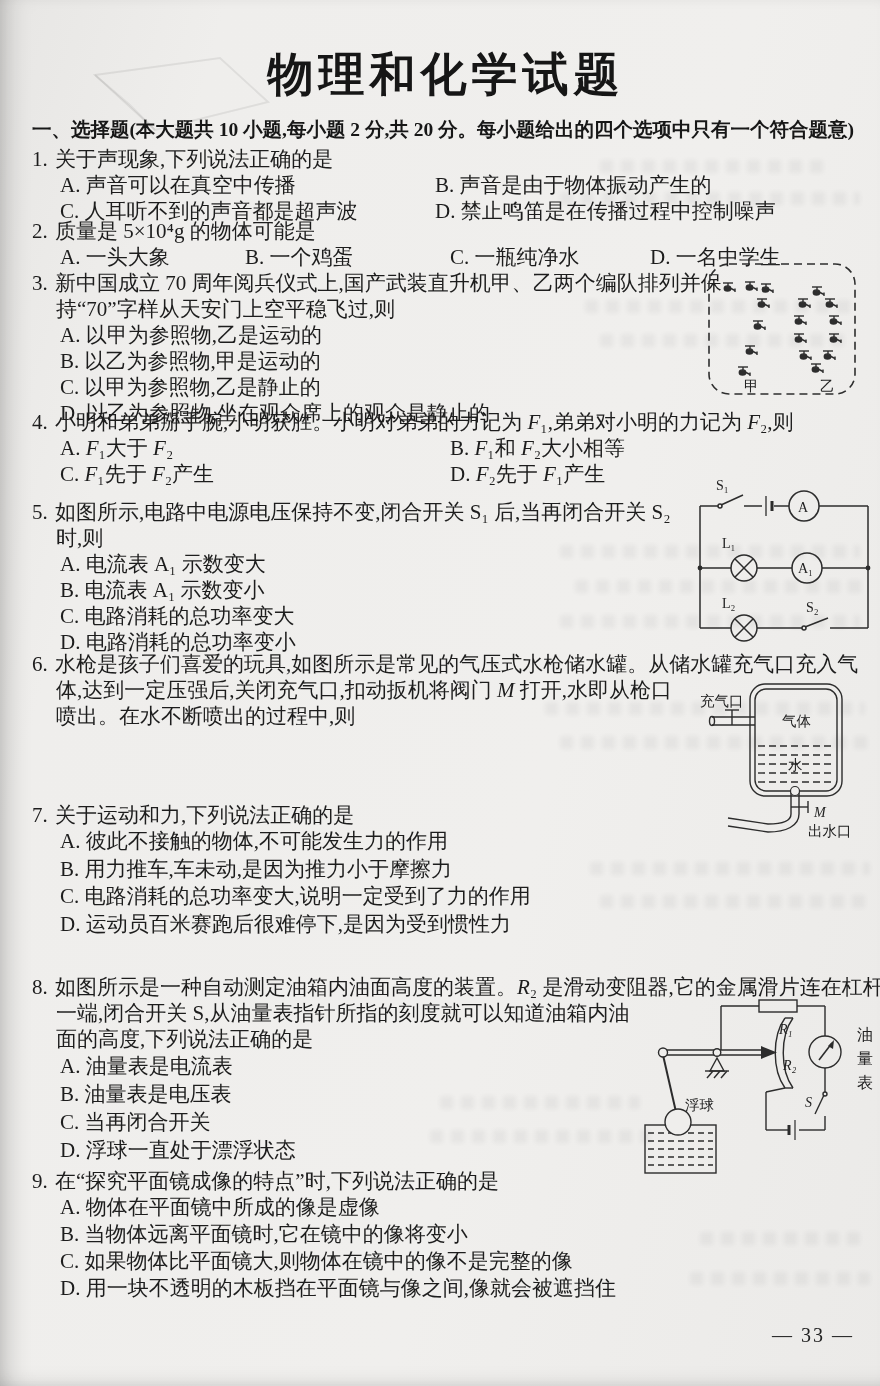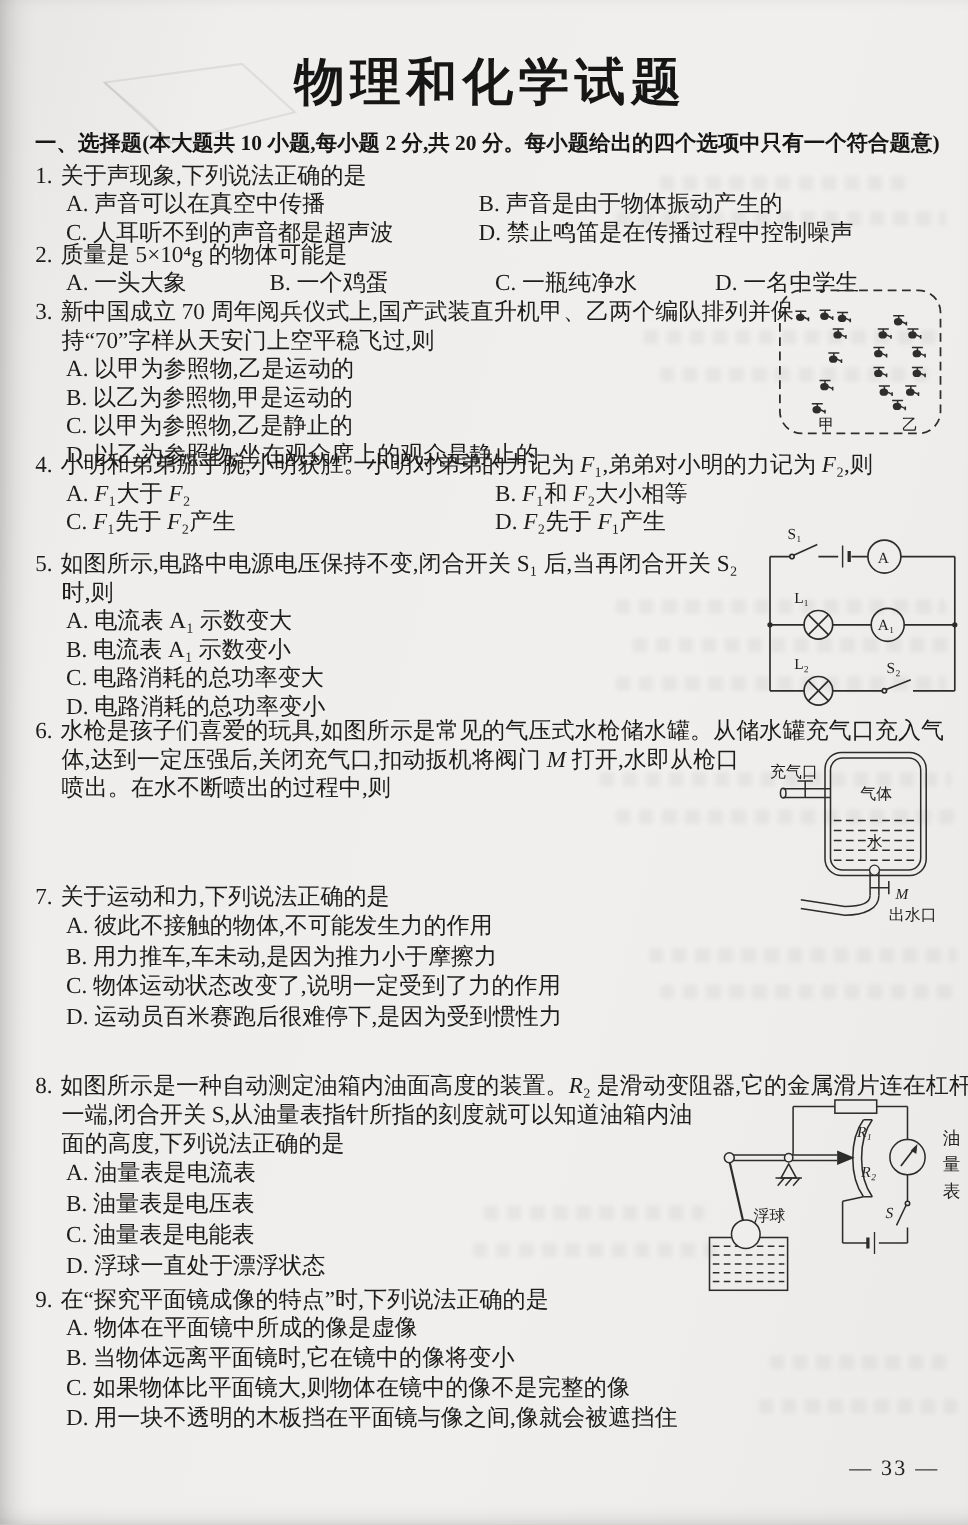--- a/index.html
+++ b/index.html
@@ -242,33 +242,33 @@
     <text x="90" y="96" class="lbl-cn">水</text>
     <text x="116" y="143" class="lbl it">M</text>
     <text x="110" y="162" class="lbl-cn">出水口</text>
   </svg>
 
   <div class="q" style="top:802px">
     <div class="line"><span class="qnum">7.</span><span>关于运动和力,下列说法正确的是</span></div>
     <div class="opts stack" style="line-height:27.5px">
       <div class="opt">A. 彼此不接触的物体,不可能发生力的作用</div>
       <div class="opt">B. 用力推车,车未动,是因为推力小于摩擦力</div>
-      <div class="opt">C. 物体运动状态改变了,说明一定受到了力的作用</div>
+      <div class="opt">C. 电路消耗的总功率变大,说明一定受到了力的作用</div>
       <div class="opt">D. 运动员百米赛跑后很难停下,是因为受到惯性力</div>
     </div>
   </div>
 
   <div class="q" style="top:974px">
     <div class="line"><span class="qnum">8.</span><span>如图所示是一种自动测定油箱内油面高度的装置。<i>R</i>₂ 是滑动变阻器,它的金属滑片连在杠杆</span></div>
     <div class="line cont">一端,闭合开关 S,从油量表指针所指的刻度就可以知道油箱内油</div>
     <div class="line cont">面的高度,下列说法正确的是</div>
     <div class="opts stack" style="line-height:28px">
       <div class="opt">A. 油量表是电流表</div>
       <div class="opt">B. 油量表是电压表</div>
-      <div class="opt">C. 油量表是电能表</div>
+      <div class="opt">C. 当再闭合开关</div>
       <div class="opt">D. 浮球一直处于漂浮状态</div>
     </div>
   </div>
 
   <svg class="diagram" style="left:633px;top:992px" width="246" height="200" viewBox="0 0 246 200">
     <g stroke="#2c2c2c" stroke-width="1.4" fill="none">
 
       <line x1="88" y1="14" x2="126" y2="14"></line>
       <rect x="126" y="8" width="38" height="12"></rect>
       <line x1="164" y1="14" x2="192" y2="14"></line>

